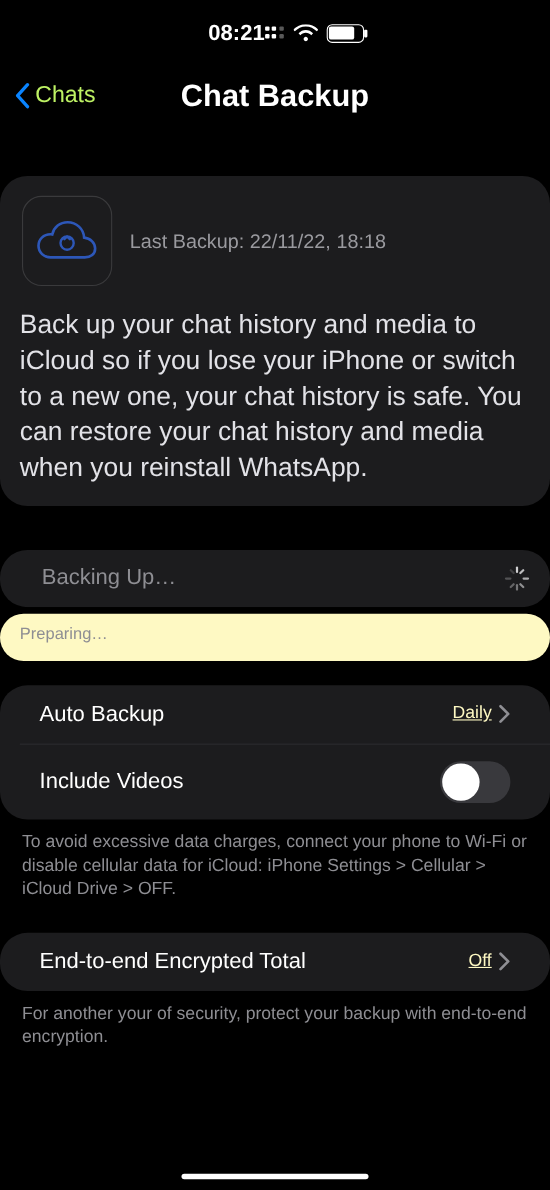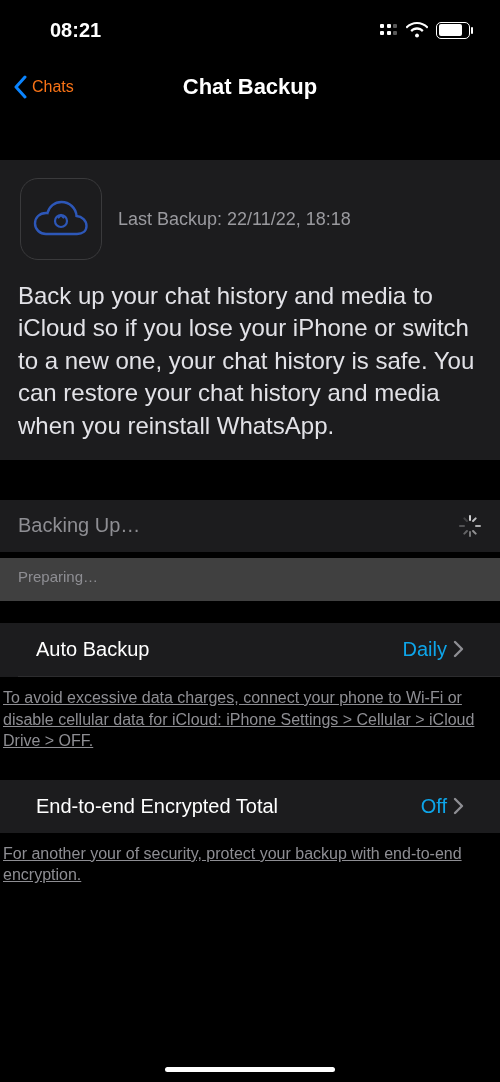--- a/index.html
+++ b/index.html
@@ -1,60 +1,60 @@
 <!DOCTYPE html>
 <html><head>
 <meta charset="utf-8">
 <style>
   * { margin: 0; padding: 0; box-sizing: border-box; }
   html, body { width: 500px; height: 1082px; background: #000; font-family: -apple-system, "Helvetica Neue", Arial, sans-serif; color: #fff; overflow: hidden; }
-  .status-bar { height: 60px; display: flex; align-items: center; justify-content: space-between; padding: 0 30px 0 50px; }
+  .status-bar { height: 60px; display: flex; align-items: center; justify-content: center; padding: 0 30px 0 50px; }
   .status-time { font-size: 20px; font-weight: 600; color: #fff; }
   .status-right { display: flex; align-items: center; gap: 8px; }
   .dots-icon { display: grid; grid-template-columns: repeat(3,1fr); grid-template-rows: repeat(2,1fr); gap: 2px; width: 18px; height: 12px; }
   .dots-icon span { width: 4px; height: 4px; background: #fff; border-radius: 1px; }
   .dots-icon span.dim { opacity: .35; }
   .wifi-icon svg { display: block; }
   .battery-icon { width: 34px; height: 17px; border: 1.5px solid #fff; border-radius: 5px; position: relative; }
   .battery-icon::after { content: ""; position: absolute; top: 4px; right: -4px; width: 2.5px; height: 7px; background: #fff; border-radius: 1px; }
   .battery-fill { position: absolute; top: 1.5px; left: 1.5px; bottom: 1.5px; width: 73%; background: #fff; border-radius: 2px; }
 
   .nav-bar { height: 54px; display: flex; align-items: center; position: relative; padding: 0 12px; }
-  .nav-back { display: flex; align-items: center; color: #f97316; font-size: 16px; gap: 4px; }
+  .nav-back { display: flex; align-items: center; color: #bef264; font-size: 21px; gap: 4px; }
   .nav-back svg { display: block; }
-  .nav-title { position: absolute; left: 0; right: 0; text-align: center; font-size: 22px; font-weight: 600; color: #fff; pointer-events: none; }
+  .nav-title { position: absolute; left: 0; right: 0; text-align: center; font-size: 28px; font-weight: 600; color: #fff; pointer-events: none; }
   .nav-back span { z-index: 1; }
 
   .spacer { height: 46px; }
 
-  .section { background: #1c1c1e; }
-  .section.dark { background: #404040; }
+  .section { background: #1c1c1e; border-radius: 25px; }
+  .section.dark { background: #fef9c3; }
   .hdr { display: flex; align-items: center; gap: 16px; padding: 18px 20px 8px 20px; }
   .cloud-box { width: 82px; height: 82px; border: 1.5px solid #3a3a3c; border-radius: 18px; display: flex; align-items: center; justify-content: center; }
   .cloud-box svg { display: block; }
   .hdr-text { display: flex; flex-direction: column; gap: 4px; color: #9a9a9f; font-size: 18px; }
   .desc { padding: 12px 18px 18px 18px; color: #e2e2e7; font-size: 24px; line-height: 1.35; }
 
   .sep-strip { height: 40px; background: #000; }
   .thin-strip { height: 6px; background: #000; }
 
-  .row { display: flex; align-items: center; padding: 14px 18px; font-size: 20px; color: #fff; }
+  .row { display: flex; align-items: center; padding: 14px 18px; font-size: 20px; color: #fff; margin-left: 20px; }
   .row.backing { color: #8e8e93; }
   .row .spinner { margin-left: auto; }
   .prep { padding: 10px 18px 16px 18px; color: #8e8e93; font-size: 15px; font-weight: 500; }
 
   .divider { height: 1px; background: #2c2c2e; margin-left: 18px; }
 
   .setting-row { display: flex; align-items: center; padding: 15px 36px; font-size: 20px; color: #fff; }
-  .setting-row .value { margin-left: auto; color: #0ea5e9; font-size: 20px; display: flex; align-items: center; gap: 6px; }
+  .setting-row .value { margin-left: auto; color: #fef9c3; font-size: 16px; display: flex; align-items: center; gap: 6px; text-decoration: underline; }
   .setting-row .chev svg { display: block; }
   .toggle { margin-left: auto; width: 64px; height: 38px; border-radius: 19px; background: #39393d; position: relative; }
   .toggle .knob { position: absolute; top: 2px; left: 2px; width: 34px; height: 34px; border-radius: 50%; background: #fff; }
 
-  .footer-text { padding: 10px 18px 18px 3px; color: #8e8e93; font-size: 16px; line-height: 1.35; text-decoration: underline; }
+  .footer-text { padding: 10px 18px 18px 20px; color: #8e8e93; font-size: 16px; line-height: 1.35; }
 
   .home-indicator { position: absolute; bottom: 10px; left: 50%; transform: translateX(-50%); width: 170px; height: 5px; border-radius: 3px; background: #fff; }
 
   @keyframes spin { to { transform: rotate(360deg); } }
   .spinner svg { animation: spin 1s linear infinite; display: block; }
 </style>
 </head>
 <body>
 
 <div class="status-bar">
@@ -141,20 +141,26 @@
     <span class="value">
       <span>Daily</span>
       <span class="chev">
         <svg width="11" height="18" viewBox="0 0 11 18">
             <path fill="none" stroke="#8e8e93" stroke-width="2.4" stroke-linecap="round" stroke-linejoin="round" d="M2 2l7 7-7 7"></path>
           </svg>
       </span>
     </span>
   </div>
   <div class="divider"></div>
+  <div class="setting-row">
+    <span>Include Videos</span>
+    <div class="toggle" id="videos-toggle">
+        <div class="knob"></div>
+      </div>
+  </div>
 </div>
 <div class="footer-text">To avoid excessive data charges, connect your phone to Wi-Fi or disable cellular data for iCloud: iPhone Settings &gt; Cellular &gt; iCloud Drive &gt; OFF.</div>
 
 <div style="height:10px;"></div>
 
 <div class="section">
   <div class="setting-row">
     <span>End-to-end Encrypted Total</span>
     <span class="value">
       <span>Off</span>

